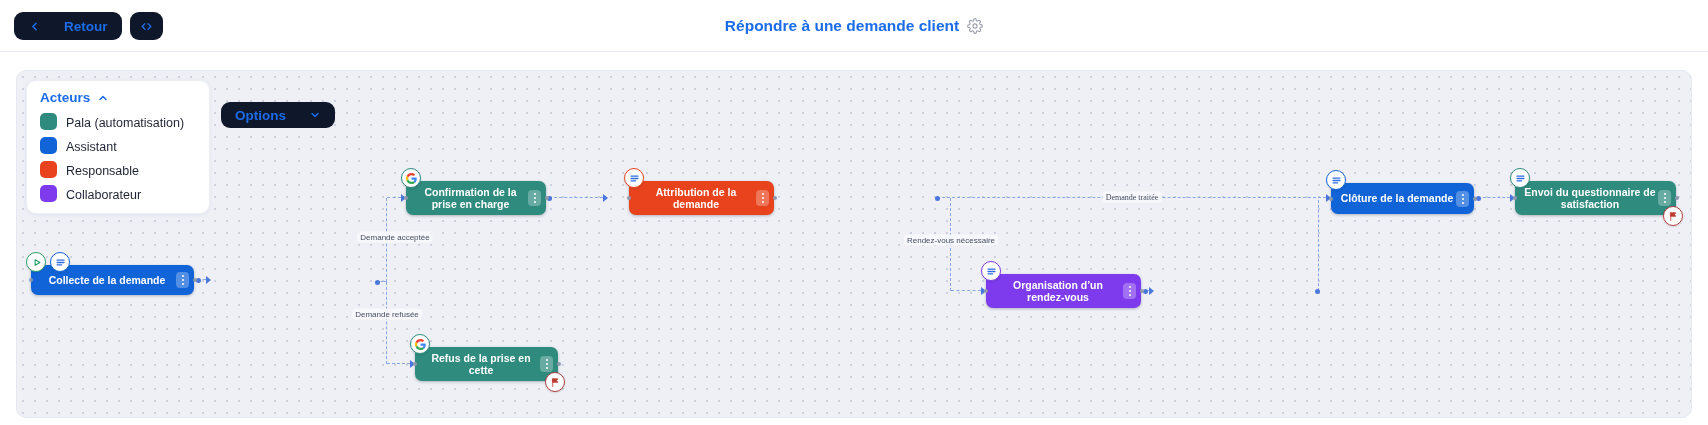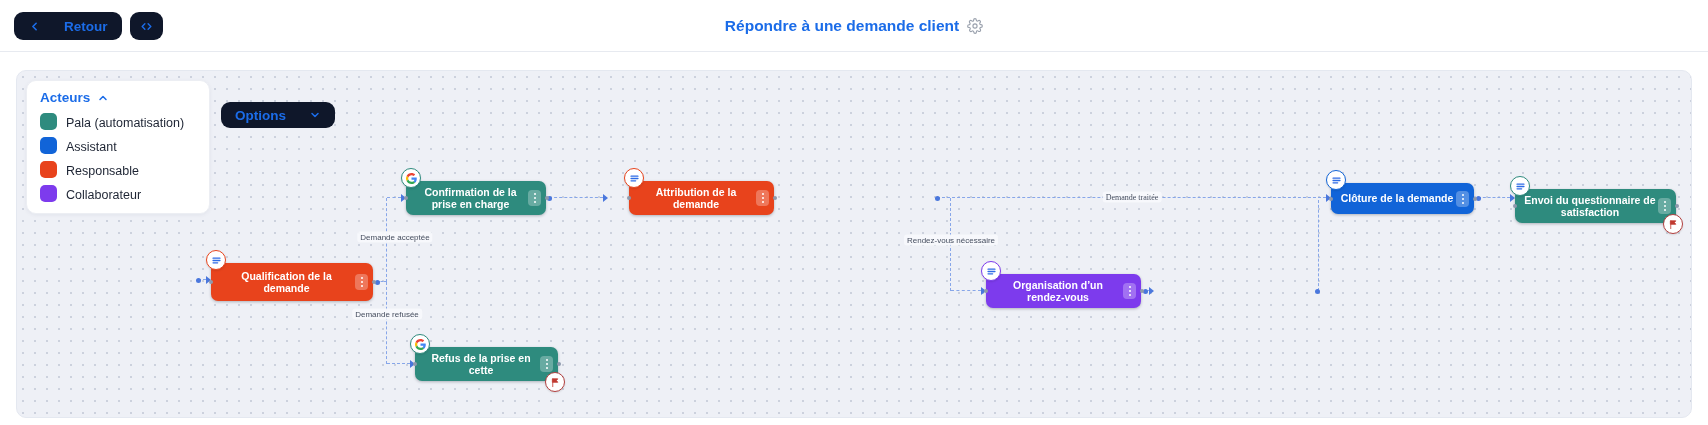--- a/index.html
+++ b/index.html
@@ -136,29 +136,34 @@
         <div class="edge-seg h" style="left: 1316px; top: 289px; width: 2px;"></div>
         <div class="edge-seg v" style="left: 1317px; top: 199px; height: 91px;"></div>
         <div class="edge-dot" style="left: 1313.5px; top: 287.5px;"></div>
         <div class="edge-seg h" style="left: 1477px; top: 196px; width: 32px;"></div>
         <div class="edge-dot" style="left: 1474.5px; top: 194.5px;"></div>
         <div class="edge-arrow" style="left: 1509px; top: 193px;"></div>
         <div class="edge-label" style="left: 394px; top: 236px;">Demande acceptée</div>
         <div class="edge-label" style="left: 386px; top: 313px;">Demande refusée</div>
         <div class="edge-label" style="left: 950px; top: 239px;">Rendez-vous nécessaire</div>
         <div class="edge-label" style="left: 1131px; top: 196px; font-family: Liberation Serif, serif;">Demande traitée</div>
-        <div class="node" style="left: 210px; top: 262px; width: 162px; height: 38px; background: rgb(232, 67, 28);">
-          <div class="badges">
-            <span class="badge" style="border-color: rgb(232, 67, 28);">
-              <svg viewBox="0 0 24 24" fill="none" stroke="#2e6be6" stroke-width="2.9" stroke-linecap="round">
-                <path d="M4.5 7h15M4.5 12h15M4.5 17h10"></path>
-              </svg>
-            </span>
-          </div>
-          <span class="nlabel">Qualification de la demande</span>
+        <div class="node" style="left: 30px; top: 264px; width: 163px; height: 30px; background: rgb(17, 100, 216);">
+          <div class="badges">
+            <span class="badge" style="border-color: rgb(39, 160, 107);">
+              <svg viewBox="0 0 24 24" fill="none" stroke="#1f9e63" stroke-width="2.4" stroke-linejoin="round">
+                <path d="M9 5.8v12.4l10.4-6.2z"></path>
+              </svg>
+            </span>
+            <span class="badge" style="border-color: rgb(17, 100, 216);">
+              <svg viewBox="0 0 24 24" fill="none" stroke="#2e6be6" stroke-width="2.9" stroke-linecap="round">
+                <path d="M4.5 7h15M4.5 12h15M4.5 17h10"></path>
+              </svg>
+            </span>
+          </div>
+          <span class="nlabel">Collecte de la demande</span>
           <span class="kebab">
             <i></i>
             <i></i>
             <i></i>
           </span>
           <span class="port left"></span>
           <span class="port right"></span>
         </div>
         <div class="node" style="left: 405px; top: 180px; width: 140px; height: 34px; background: rgb(46, 139, 126);">
           <div class="badges">
@@ -224,21 +229,21 @@
           </div>
           <span class="nlabel">Clôture de la demande</span>
           <span class="kebab">
             <i></i>
             <i></i>
             <i></i>
           </span>
           <span class="port left"></span>
           <span class="port right"></span>
         </div>
-        <div class="node" style="left: 1514px; top: 180px; width: 161px; height: 34px; background: rgb(46, 139, 126); margin-top: 8px;">
+        <div class="node" style="left: 1514px; top: 180px; width: 161px; height: 34px; background: rgb(46, 139, 126);">
           <div class="badges">
             <span class="badge" style="border-color: rgb(46, 139, 126);">
               <svg viewBox="0 0 24 24" fill="none" stroke="#2e6be6" stroke-width="2.9" stroke-linecap="round">
                 <path d="M4.5 7h15M4.5 12h15M4.5 17h10"></path>
               </svg>
             </span>
           </div>
           <span class="nlabel">Envoi du questionnaire de satisfaction</span>
           <span class="kebab">
             <i></i>

